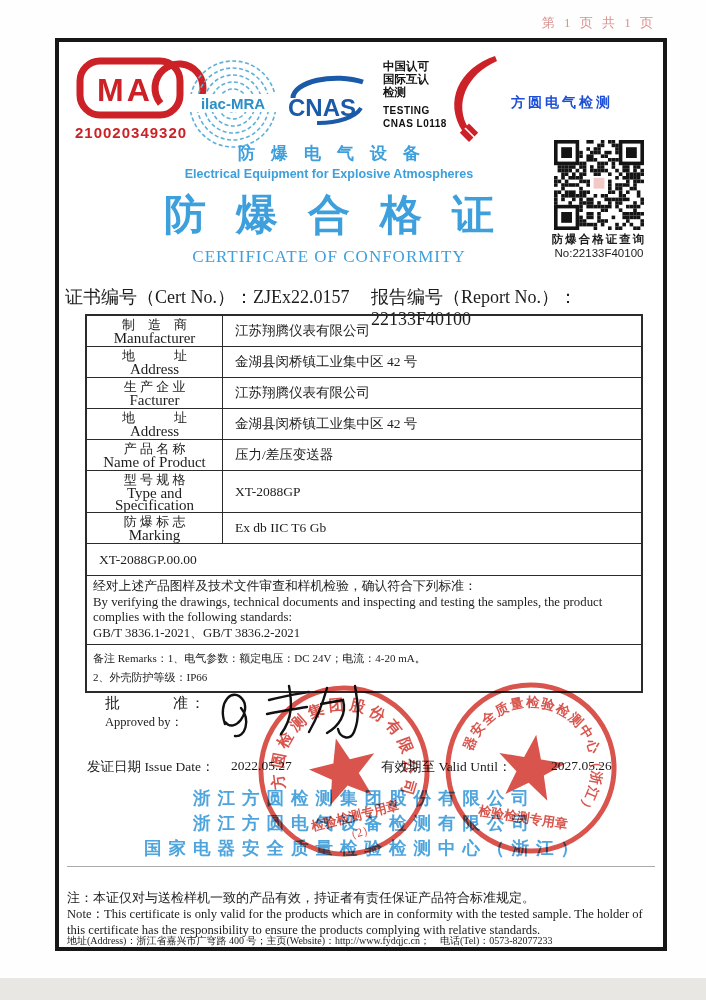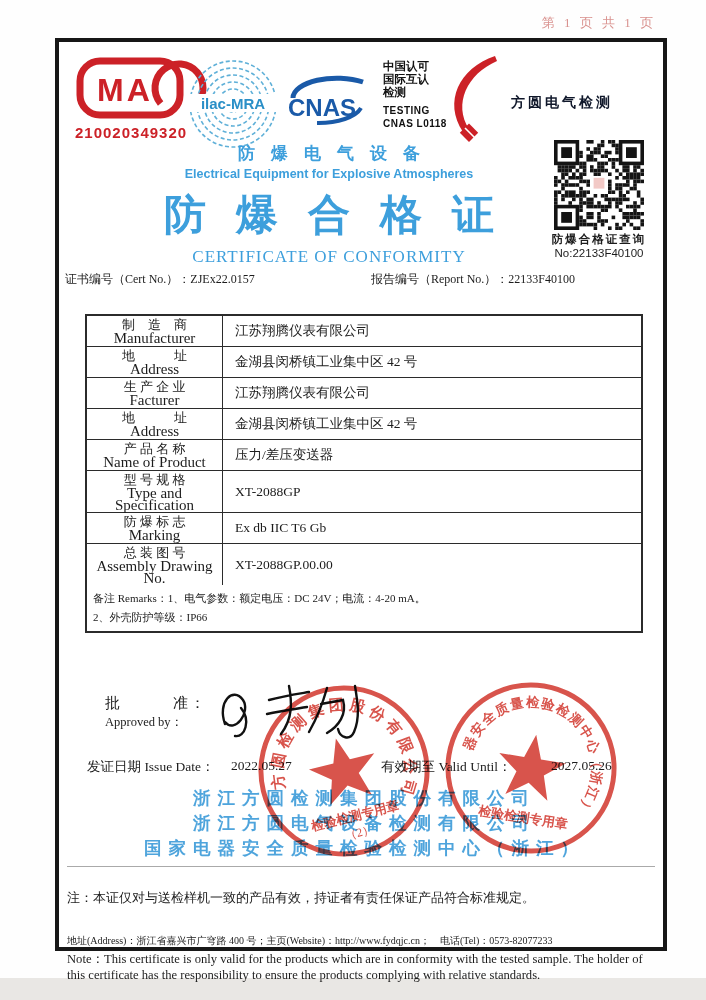--- a/index.html
+++ b/index.html
@@ -15,36 +15,36 @@
   .frame {
     position:absolute; left:55px; top:38px; width:612px; height:913px;
     border:4px solid #171717; background:#fff;
   }
   .fi { position:absolute; } 
 
   
   .cma-num { font-size:15px; font-weight:bold; color:#cc2127; letter-spacing:1px; font-family:"Liberation Sans",sans-serif; }
   .cnas-side { font-size:11.5px; line-height:13px; color:#111; font-weight:bold; }
   .cnas-side .en { font-size:10px; font-family:"Liberation Sans",sans-serif; letter-spacing:.5px; }
-  .fy-label { font-size:14px; color:#0f172a; letter-spacing:3px; font-weight:bold; }
+  .fy-label { font-size:14px; color:#1d4ed8; letter-spacing:3px; font-weight:bold; }
 
   
   .title-blk { left:0; top:100px; width:540px; text-align:center; color:#3d9fdc; }
   .t-cn-small { font-size:17px; font-weight:bold; letter-spacing:16px; padding-left:16px; }
   .t-en-small { font-size:12.5px; font-weight:bold; margin-top:2px; font-family:"Liberation Sans",sans-serif; }
   .t-cn-large { font-size:42px; font-weight:bold; letter-spacing:30px; padding-left:30px; margin-top:6px; }
   .t-en-large { font-size:17px; letter-spacing:1px; margin-top:4px; }
 
   .qr-blk { left:484px; top:98px; width:112px; text-align:center; }
   .qr-box { width:90px; height:90px; margin:0 auto; }
   .qr-cap { font-size:11.5px; font-weight:bold; letter-spacing:2px; margin-top:2px; }
   .qr-num { font-size:11.5px; font-family:"Liberation Sans",sans-serif; }
 
   
-  .cert-line { left:6px; top:229px; width:592px; font-size:12px; }
+  .cert-line { left:6px; top:243px; width:592px; font-size:18px; }
   .cert-line .r { position:absolute; left:306px; top:0; }
 
   
   .ctable { left:26px; top:272px; width:558px; border:2px solid #2b2b2b; }
   .trow { display:flex; border-bottom:1px solid #2b2b2b; min-height:31px; }
   .trow:last-child, .trow.nb { border-bottom:none; }
   .tlabel { width:136px; border-right:1px solid #2b2b2b; text-align:center; padding:1px 2px; }
   .tlabel .cn { font-size:13px; line-height:15px; }
   .tlabel .en { font-size:15px; line-height:12px; font-family:"Liberation Serif",serif; }
   .tval { flex:1; font-size:13.5px; display:flex; align-items:center; padding-left:12px; }
@@ -66,21 +66,21 @@
   .cos div { font-size:17.5px; letter-spacing:7px; padding-left:7px; line-height:25px; }
 
   
   .stamp { width:178px; height:178px; mix-blend-mode:multiply; opacity:.92; }
   .stamp-l { left:196px; top:640px; transform:rotate(-14deg); }
   .stamp-r { left:383px; top:637px; transform:rotate(9deg); }
 
   
   .notes { left:8px; top:824px; width:588px; border-top:1px solid #aaa; padding-top:22px; }
   .notes .cn { font-size:13px; line-height:17px; }
-  .notes .en { font-size:12.6px; line-height:16px;margin-top:45px; }
+  .notes .en { font-size:12.6px; line-height:16px; }
   .addr { left:8px; top:884px; width:592px; font-size:10px;margin-top:8px; }
 </style>
 </head>
 <body>
 
 <div class="page">
 
   <div class="page-head">第 1 页 共 1 页</div>
 
   <div class="frame">
@@ -445,25 +445,26 @@
         <div class="tval">XT-2088GP</div>
       </div>
       <div class="trow">
         <div class="tlabel">
             <div class="cn">防 爆 标 志</div>
           <div class="en">Marking</div>
           </div>
         <div class="tval">Ex db IIC T6 Gb</div>
       </div>
       <div class="trow nb">
-        <div class="tlabel">
-            <div class="cn">总 装 图 号</div>
-          <div class="en">Assembly Drawing No.</div>
-          </div>
         <div class="tval">XT-2088GP.00.00</div>
+      </div>
+      <div class="tmerge" style="border-top:1px solid #2b2b2b;">
+        <div>经对上述产品图样及技术文件审查和样机检验，确认符合下列标准：</div>
+        <div>By verifying the drawings, technical documents and inspecting and testing the samples, the product complies with the following standards:</div>
+        <div>GB/T 3836.1-2021、GB/T 3836.2-2021</div>
       </div>
       <div class="tremarks">
         <div>备注 Remarks：1、电气参数：额定电压：DC 24V；电流：4-20 mA。</div>
         <div>2、外壳防护等级：IP66</div>
       </div>
     </div>
 
     <div class="fi appr">
       <div class="cn">批　　　准：</div>
       <div class="en">Approved by：</div>

